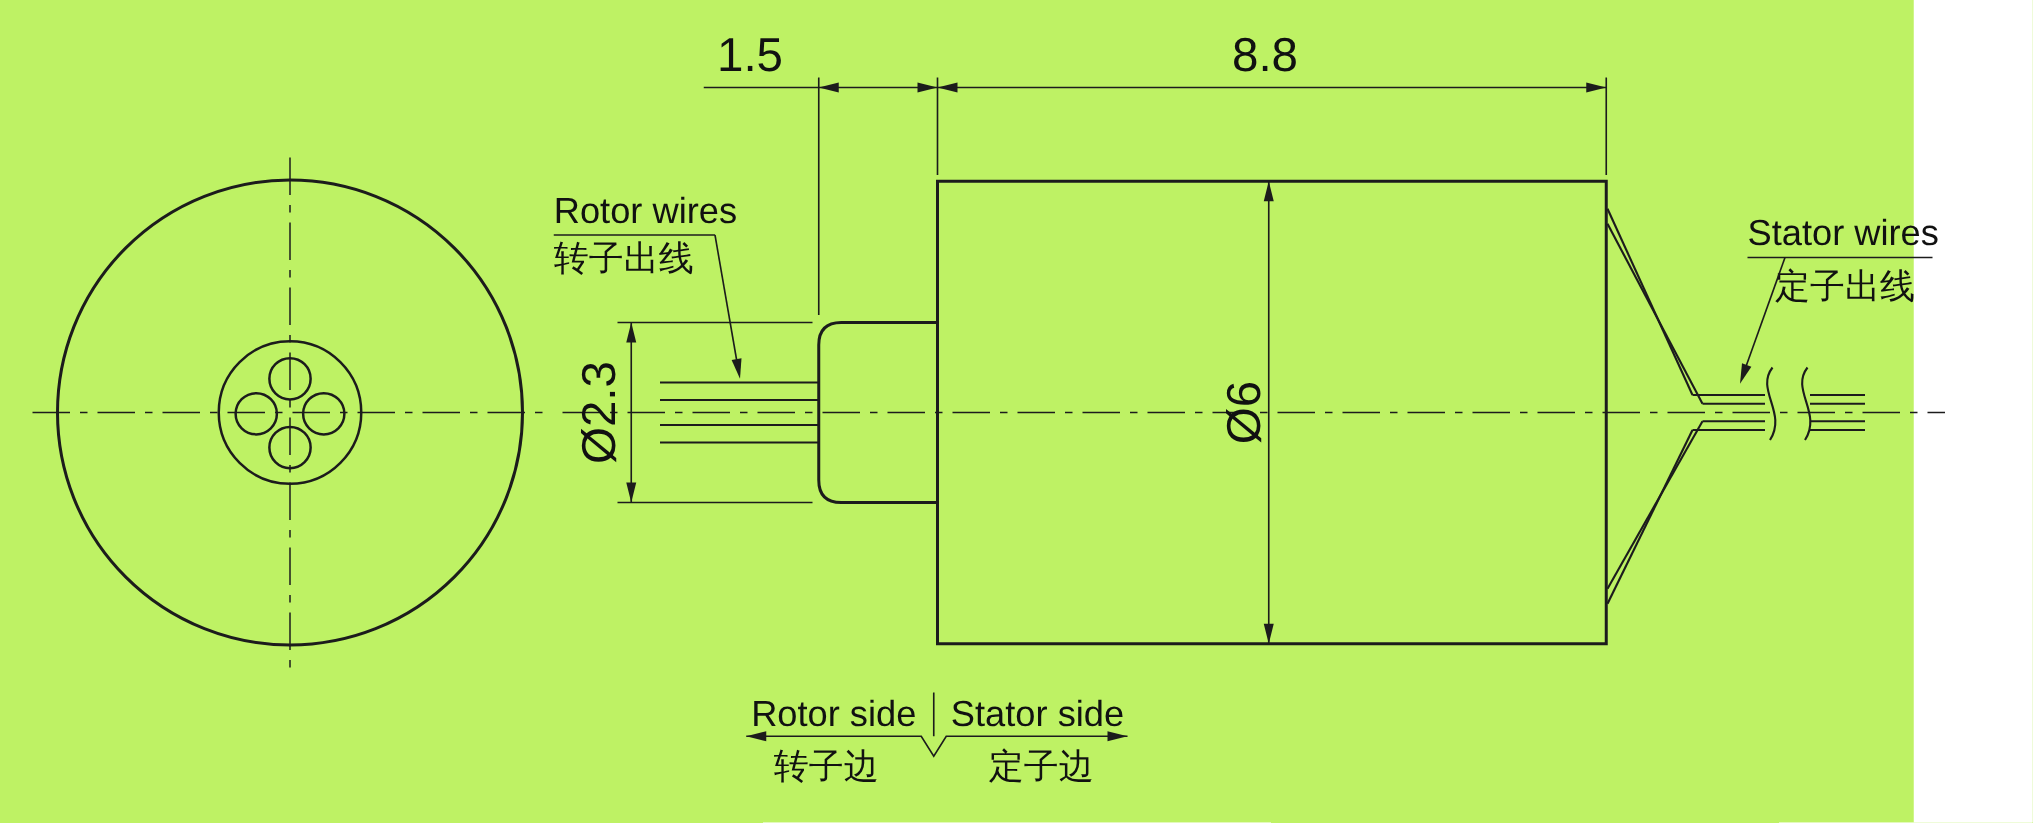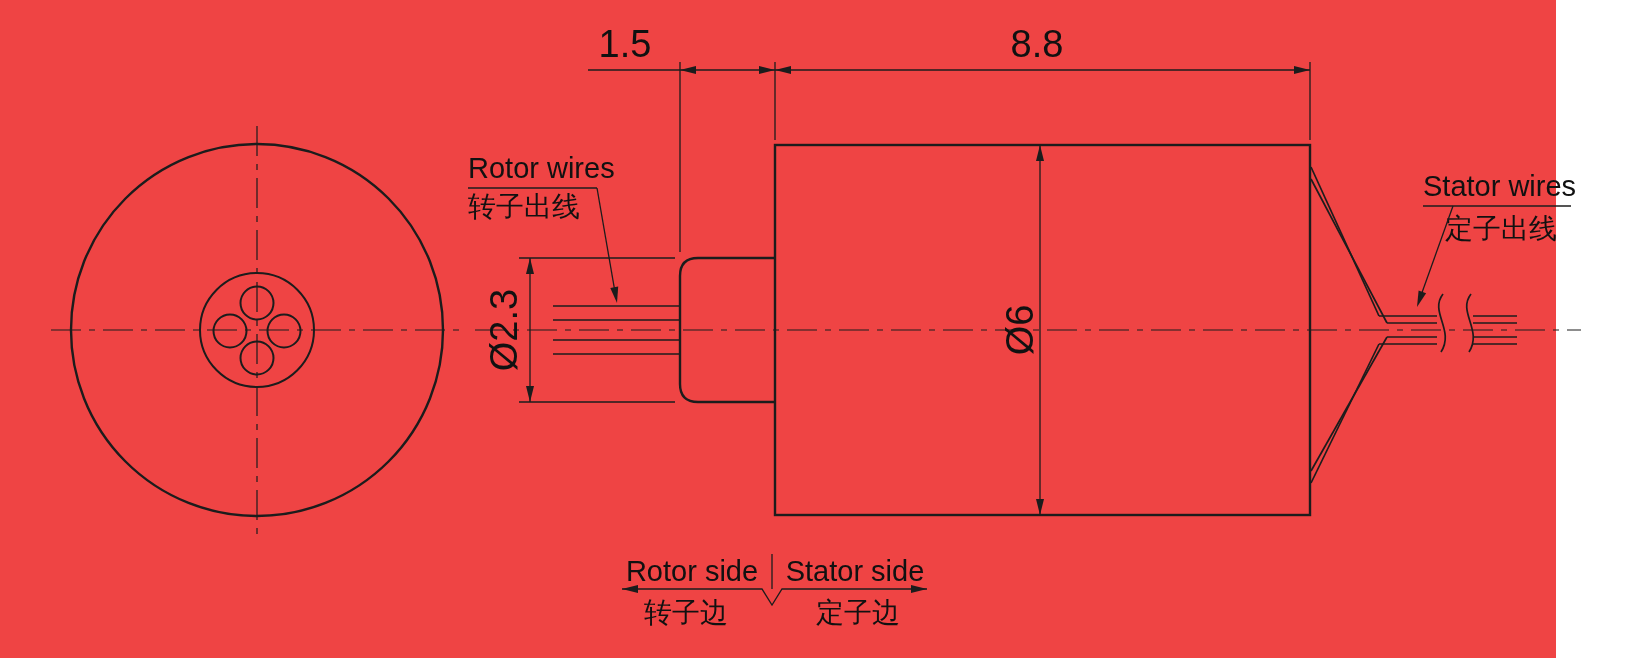--- a/index.html
+++ b/index.html
@@ -9,22 +9,21 @@
     background: #ffffff;
     width: 1626px;
     height: 658px;
     overflow: hidden;
     font-family: "Liberation Sans", sans-serif;
   }
   .drawing-wrap {
     position: relative;
     width: 1531px;
     height: 658px;
-    background: #ef4444;
-    padding-left: 25px;
+    background: #bef264;
   }
   svg { display: block; }
 
   
   .obj  { stroke: #1c1c1c; stroke-width: 2.4; fill: none; }
   .obj2 { stroke: #1c1c1c; stroke-width: 2.0; fill: none; }
   .thin { stroke: #1c1c1c; stroke-width: 1.3; fill: none; }
   .wire { stroke: #1c1c1c; stroke-width: 1.7; fill: none; }
   .cl   { stroke: #1c1c1c; stroke-width: 1.2; fill: none; stroke-dasharray: 30 8 6 8; }
   .arrow { fill: #1c1c1c; stroke: none; }

